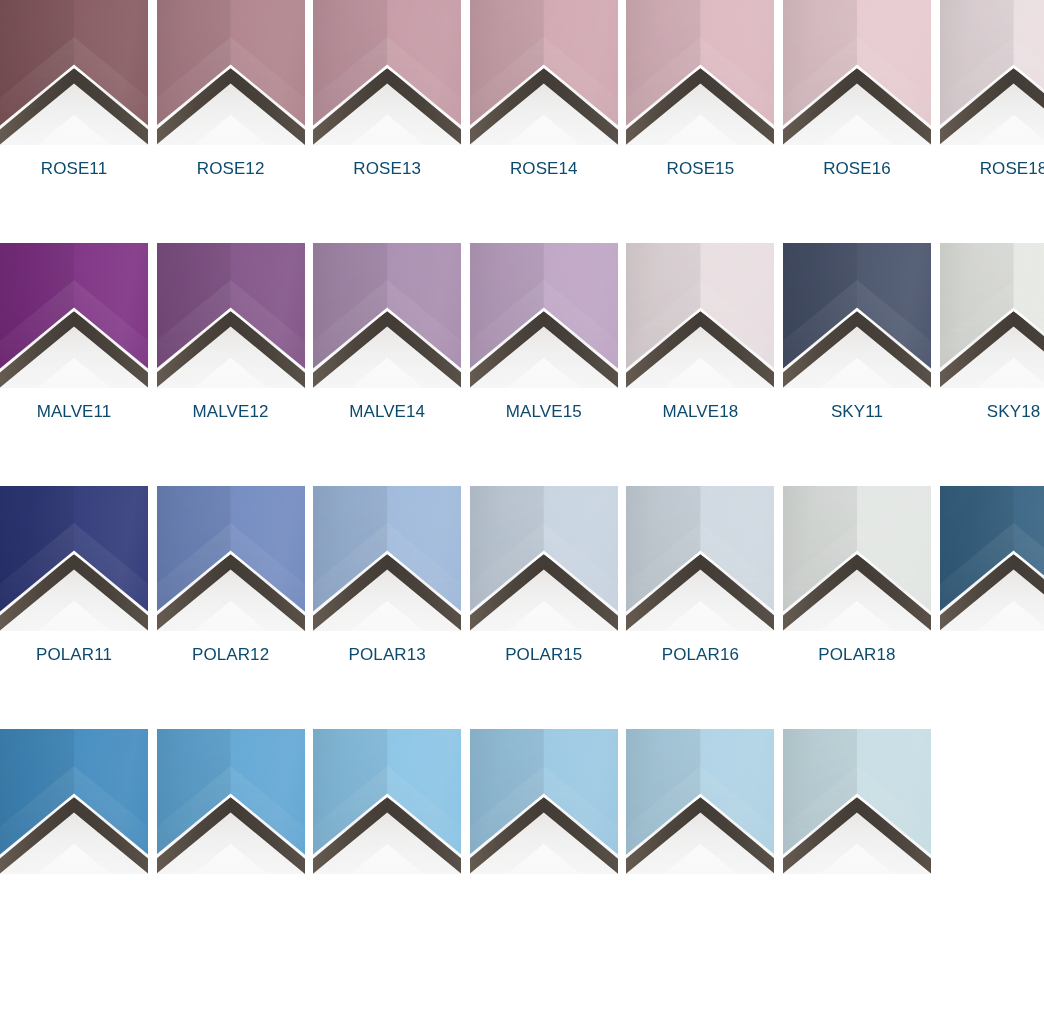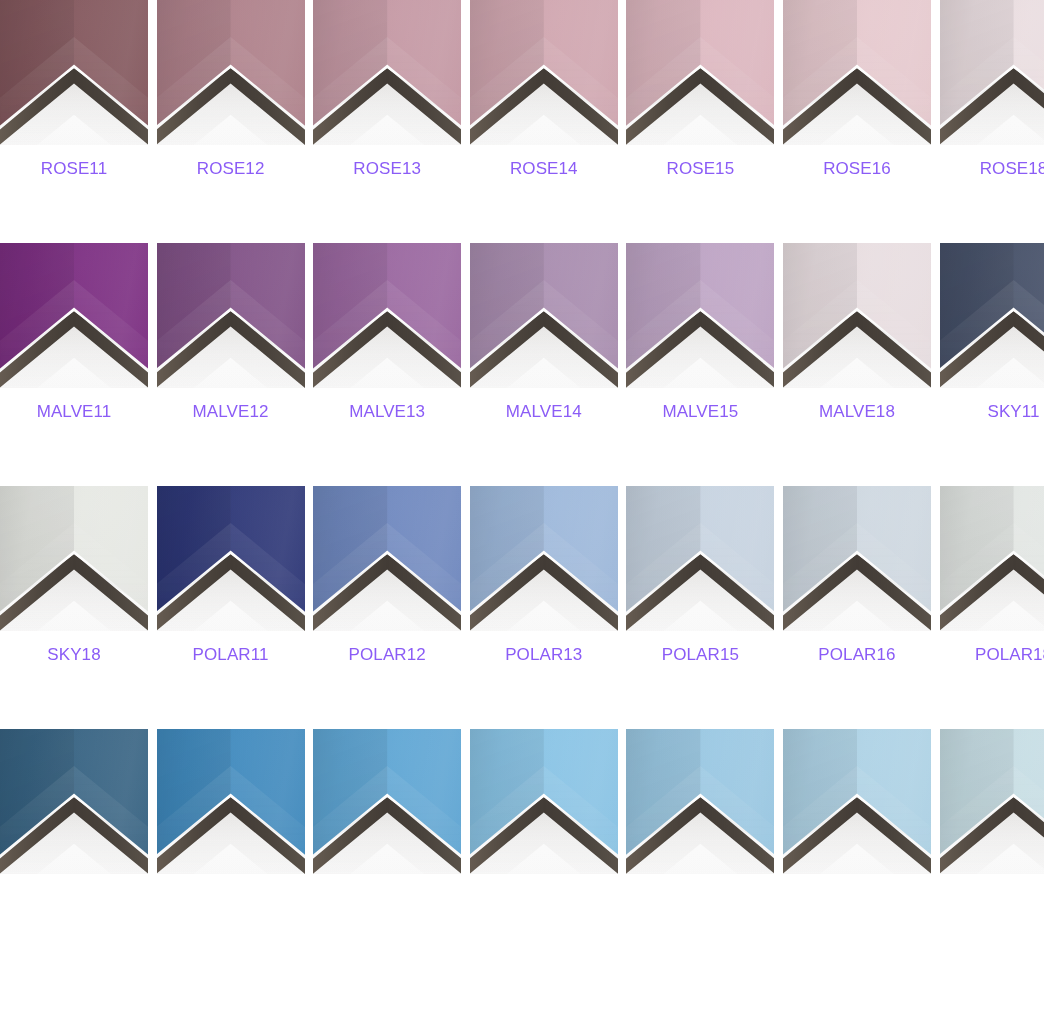--- a/index.html
+++ b/index.html
@@ -141,21 +141,21 @@
     position: absolute;
     inset: 0;
     pointer-events: none;
     background: radial-gradient(140% 120% at 50% 10%, rgba(255,255,255,0.05) 0%, rgba(0,0,0,0.018) 100%);
   }
 
   .swatch-label {
     margin-top: 14px;
     font-size: 17px;
     line-height: 20px;
-    color: #8b5cf6;
+    color: #0c4a6e;
     text-align: center;
     letter-spacing: 0.1px;
     white-space: nowrap;
   }
 </style>
 </head>
 <body>
 
 <main class="palette-grid">
     <div class="swatch-cell">
@@ -278,34 +278,20 @@
         <div class="shadow-band"></div>
         <div class="bevel-line"></div>
         <div class="color-face"></div>
         <div class="face-left-shade"></div>
         <div class="ridge-glow"></div>
         <div class="photo-soften"></div>
       </div>
       <div class="swatch-label">MALVE12</div>
     </div>
     <div class="swatch-cell">
-      <div class="swatch-photo" style="--mat: #96619c;">
-        <div class="photo-bg"></div>
-        <div class="board-lower"></div>
-        <div class="cast-shadow"></div>
-        <div class="shadow-band"></div>
-        <div class="bevel-line"></div>
-        <div class="color-face"></div>
-        <div class="face-left-shade"></div>
-        <div class="ridge-glow"></div>
-        <div class="photo-soften"></div>
-      </div>
-      <div class="swatch-label">MALVE13</div>
-    </div>
-    <div class="swatch-cell">
       <div class="swatch-photo" style="--mat: #a588ac;">
         <div class="photo-bg"></div>
         <div class="board-lower"></div>
         <div class="cast-shadow"></div>
         <div class="shadow-band"></div>
         <div class="bevel-line"></div>
         <div class="color-face"></div>
         <div class="face-left-shade"></div>
         <div class="ridge-glow"></div>
         <div class="photo-soften"></div>

